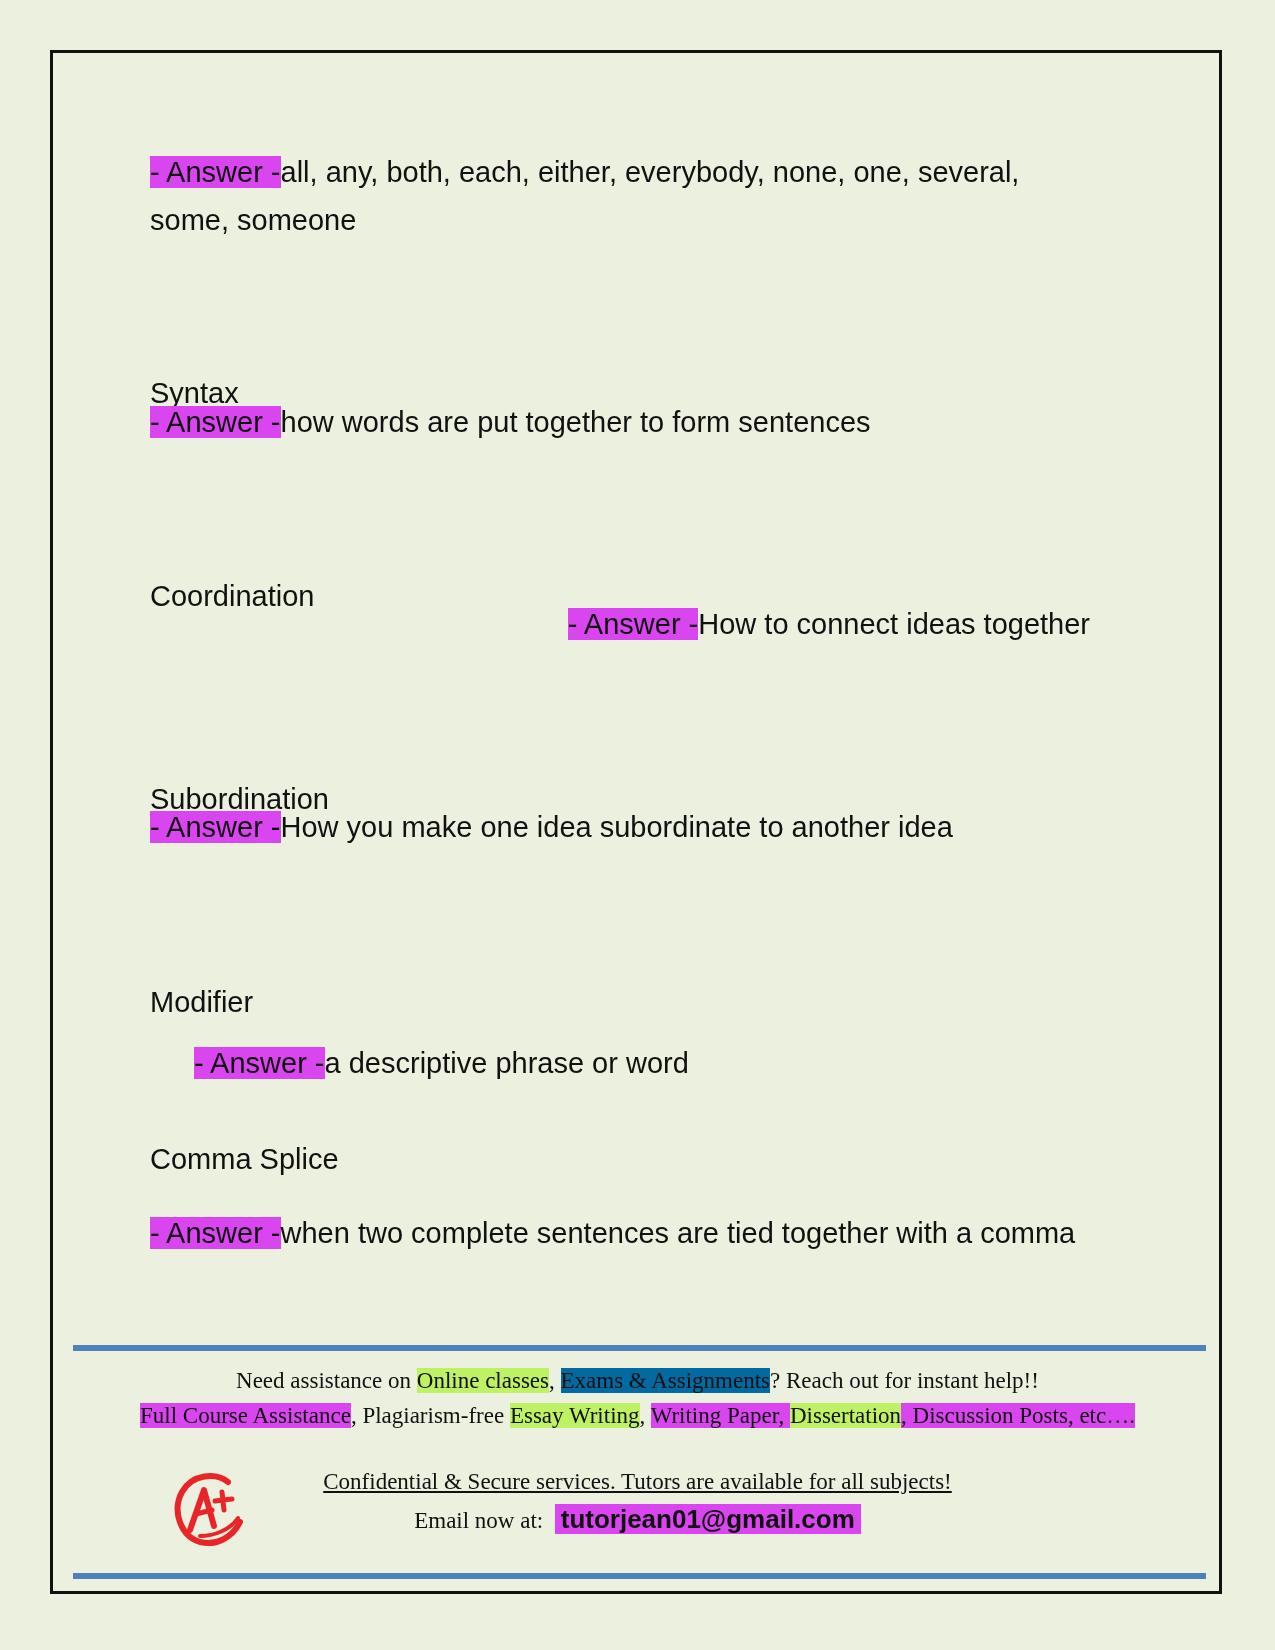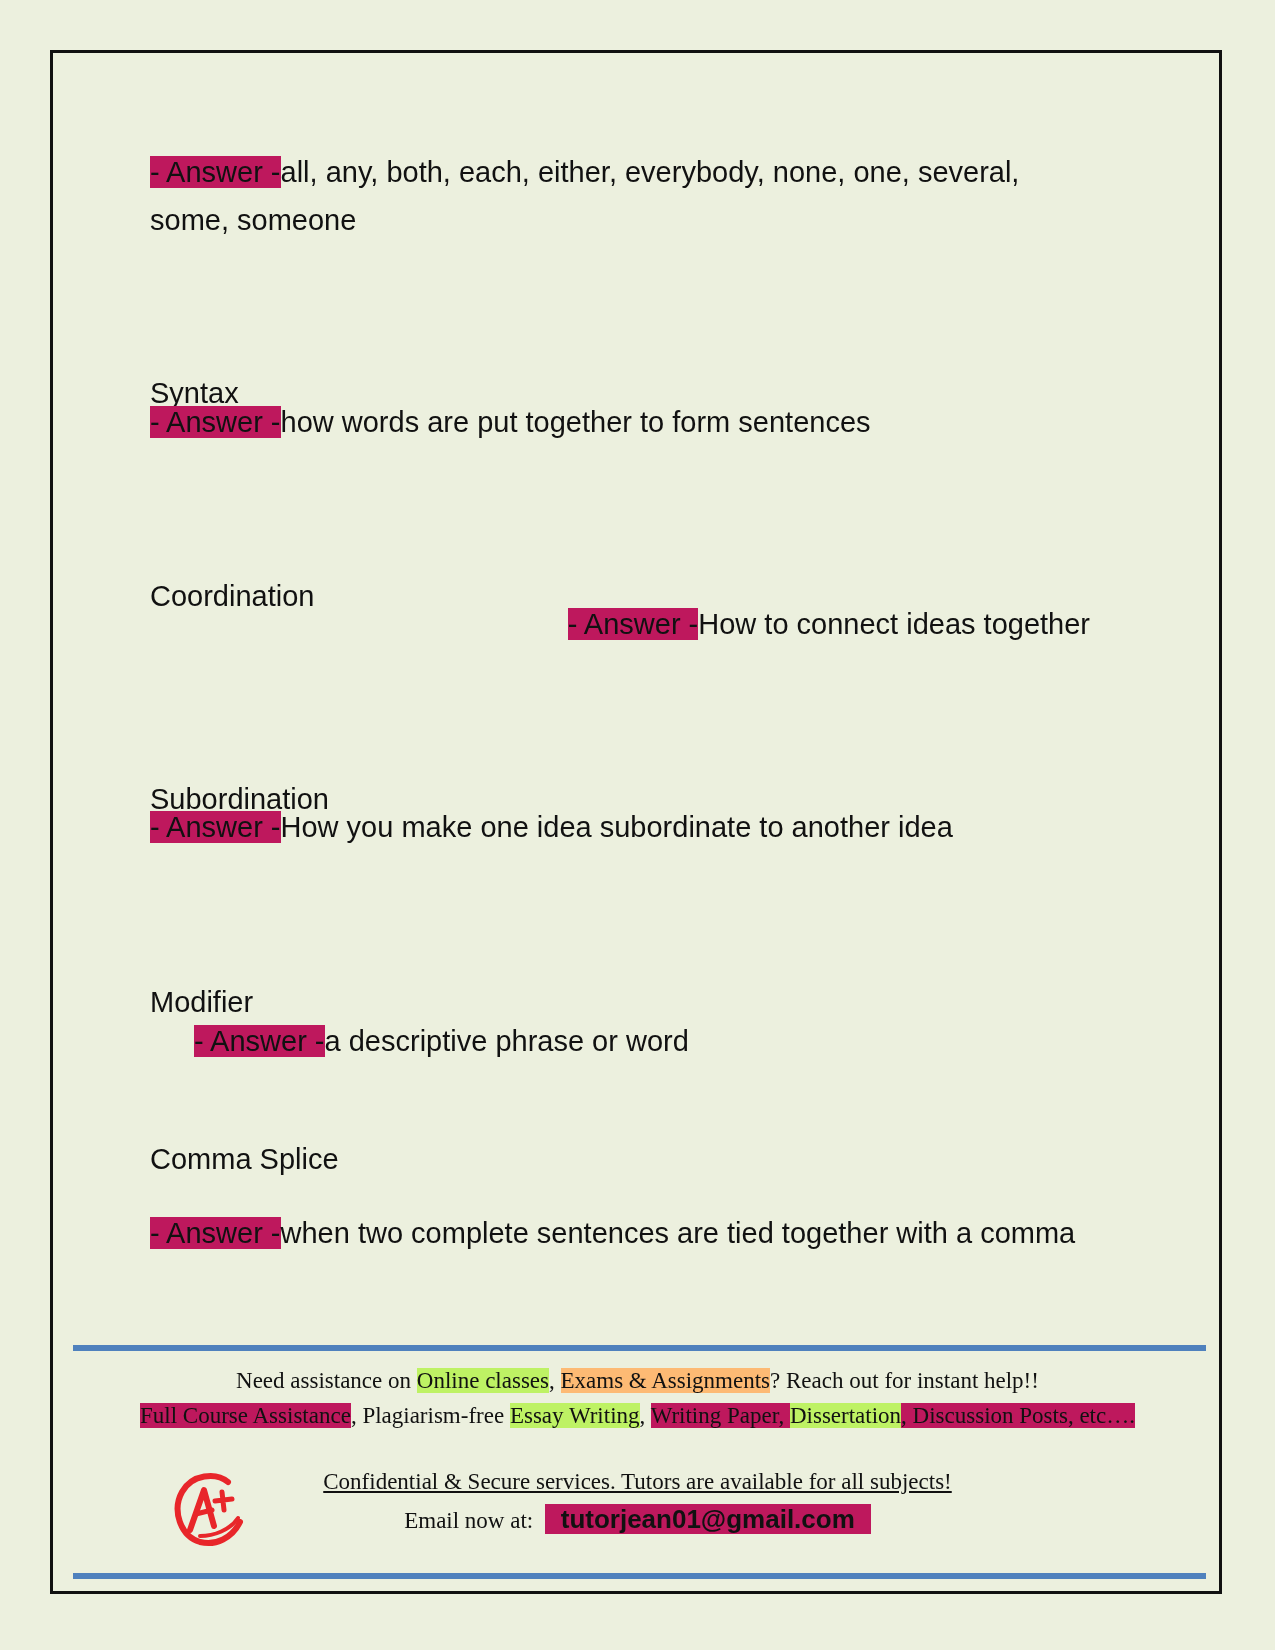--- a/index.html
+++ b/index.html
@@ -19,38 +19,38 @@
     box-sizing: border-box;
   }
   .qa {
     position: absolute;
     left: 150px;
     width: 940px;
     font-size: 29px;
     line-height: 48px;
   }
   .term { position: absolute; left: 150px; font-size: 29px; line-height: 40px; margin-top: 40px; }
-  .hl-y { background: #be185d; }
+  .hl-y { background: #d946ef; }
   .hl-c { background: #bef264; }
-  .hl-g { background: #fdba74; text-align: center; }
+  .hl-g { background: #0369a1; text-align: center; }
   .blue-line {
     position: absolute; left: 73px; width: 1133px; height: 6px;
     background: #4f81bd;
   }
   .footer-line {
     position: absolute; left: 60px; width: 1155px;
     text-align: center;
     font-family: "Liberation Serif", "DejaVu Serif", serif;
     font-size: 23px; line-height: 30px;
     white-space: nowrap;
   }
   .email {
     font-family: "Liberation Sans", "DejaVu Sans", sans-serif;
     font-weight: bold; font-size: 26px;
-    padding: 0 16px;
+    padding: 0 6px;
   }
   .logo { position: absolute; left: 170px; top: 1468px; width: 80px; height: 80px; }
 </style>
 </head>
 <body>
 
 <div class="frame"></div>
 
 <div class="qa" style="top:148px;">
   <span class="hl-y">- Answer -</span><span>all, any, both, each, either, everybody, none, one, several, some, someone</span>
@@ -65,21 +65,21 @@
 <div class="qa" style="top:600px;text-align:right;">
   <span class="hl-y">- Answer -</span><span>How to connect ideas together</span>
 </div>
 
 <div class="term" style="top:739px;">Subordination</div>
 <div class="qa" style="top:803px;">
   <span class="hl-y">- Answer -</span><span>How you make one idea subordinate to another idea</span>
 </div>
 
 <div class="term" style="top:942px;">Modifier</div>
-<div class="qa" style="top:1017px;padding-left:44px;">
+<div class="qa" style="top:1039px;padding-left:44px;">
   <span class="hl-y">- Answer -</span><span>a descriptive phrase or word</span>
 </div>
 
 <div class="term" style="top:1099px;">Comma Splice</div>
 <div class="qa" style="top:1209px;">
   <span class="hl-y">- Answer -</span><span>when two complete sentences are tied together with a comma</span>
 </div>
 
 <div class="blue-line" style="top:1345px;"></div>
 

